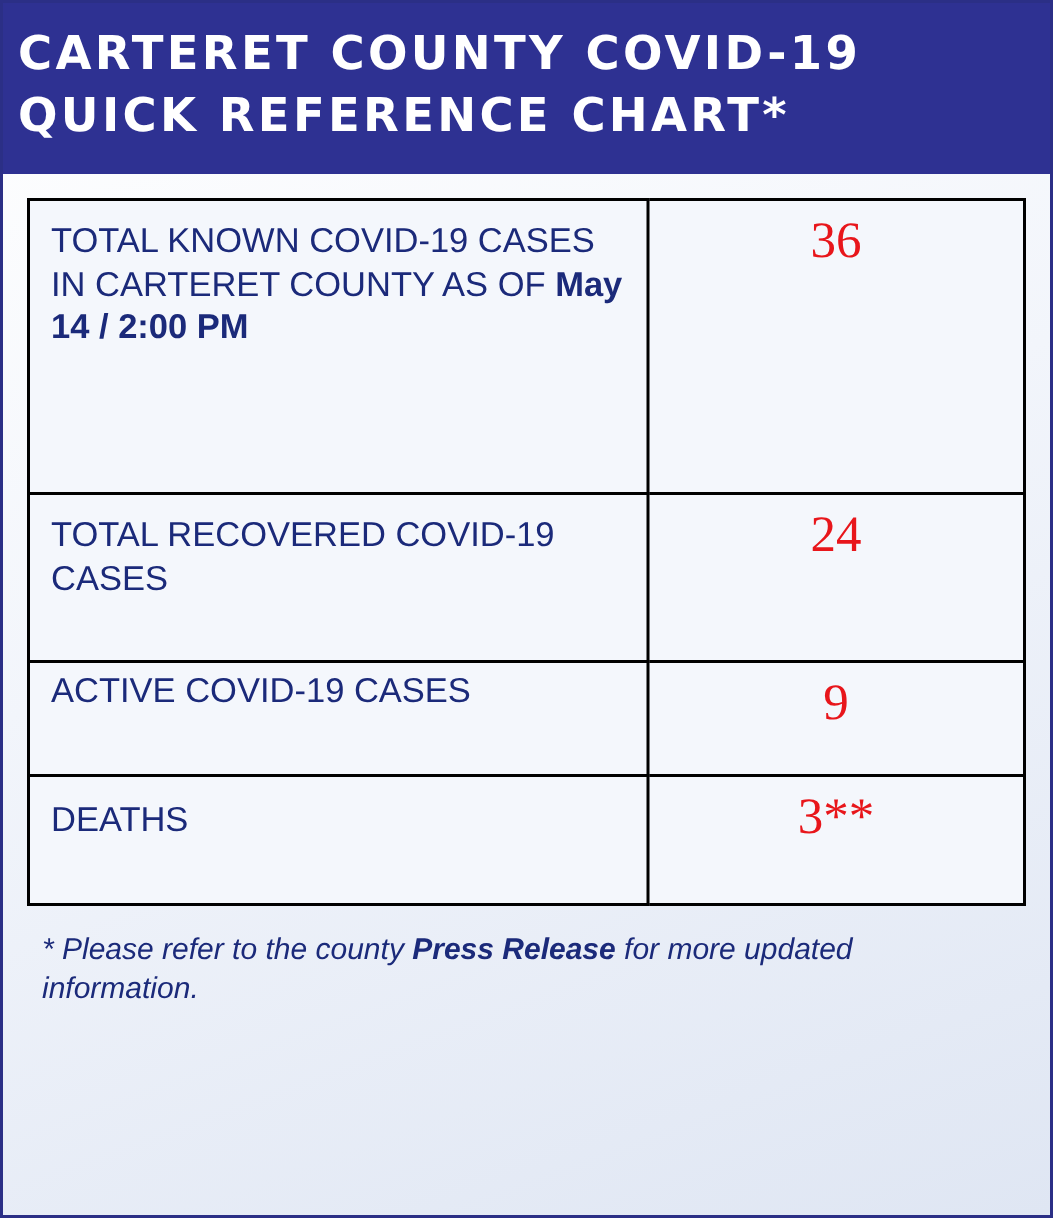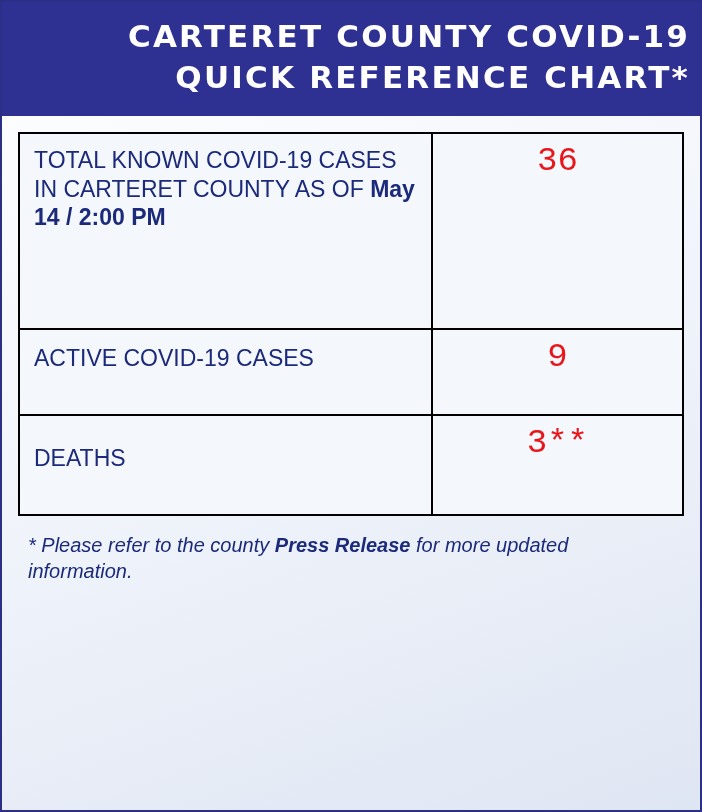--- a/index.html
+++ b/index.html
@@ -17,21 +17,21 @@
     position: relative;
     width: 702px;
     height: 812px;
     box-sizing: border-box;
     background: linear-gradient(160deg, #ffffff 0%, #f2f5fb 45%, #dfe6f3 100%);
     border: 2px solid #2b2f86;
   }
   .header {
     background: #2e3192;
     padding: 14px 10px 18px 10px;
-    text-align: right;
+    text-align: left;
   }
   .header-line {
     color: #ffffff;
     font-weight: bold;
     font-size: 31px;
     letter-spacing: 2.2px;
     line-height: 1.32;
     font-family: "DejaVu Sans", sans-serif;
   }
   .chart-wrap {
@@ -59,27 +59,27 @@
   td.label b {
     font-weight: bold;
   }
   td.value {
     width: 38%;
     text-align: center;
     vertical-align: top;
     padding: 8px 6px 10px 6px;
     color: #e8161b;
     font-size: 34px;
-    font-family: Liberation Mono, monospace;
+    font-family: Liberation Serif, serif;
     margin-left: 40px;
   }
   tr.row-total td.label { height: 168px; }
   tr.row-recovered td.label { height: 84px; }
-  tr.row-active td.label { height: 56px; padding-top: 14px; }
-  tr.row-deaths td.label { height: 56px; padding-top: 28px; }
+  tr.row-active td.label { height: 56px; padding-top: 4px; }
+  tr.row-deaths td.label { height: 56px; padding-top: 14px; }
 
   .notes {
     padding: 16px 22px 10px 26px;
   }
   .note {
     color: #1b2a7a;
     font-style: italic;
     font-size: 20px;
     line-height: 1.3;
     margin-bottom: 20px;
@@ -102,20 +102,26 @@
 
   <div class="chart-wrap">
     <table class="chart">
       <tbody>
         <tr class="row-total">
           <td class="label">
             <span>TOTAL KNOWN COVID-19 CASES IN CARTERET COUNTY AS OF </span><b>May 14 / 2:00 PM</b>
           </td>
           <td class="value">36</td>
         </tr>
+        <tr class="row-recovered">
+          <td class="label">
+            <span>TOTAL RECOVERED COVID-19 CASES</span>
+          </td>
+          <td class="value">24</td>
+        </tr>
         <tr class="row-active">
           <td class="label">
             <span>ACTIVE COVID-19 CASES</span>
           </td>
           <td class="value">9</td>
         </tr>
         <tr class="row-deaths">
           <td class="label">
             <span>DEATHS</span>
           </td>

